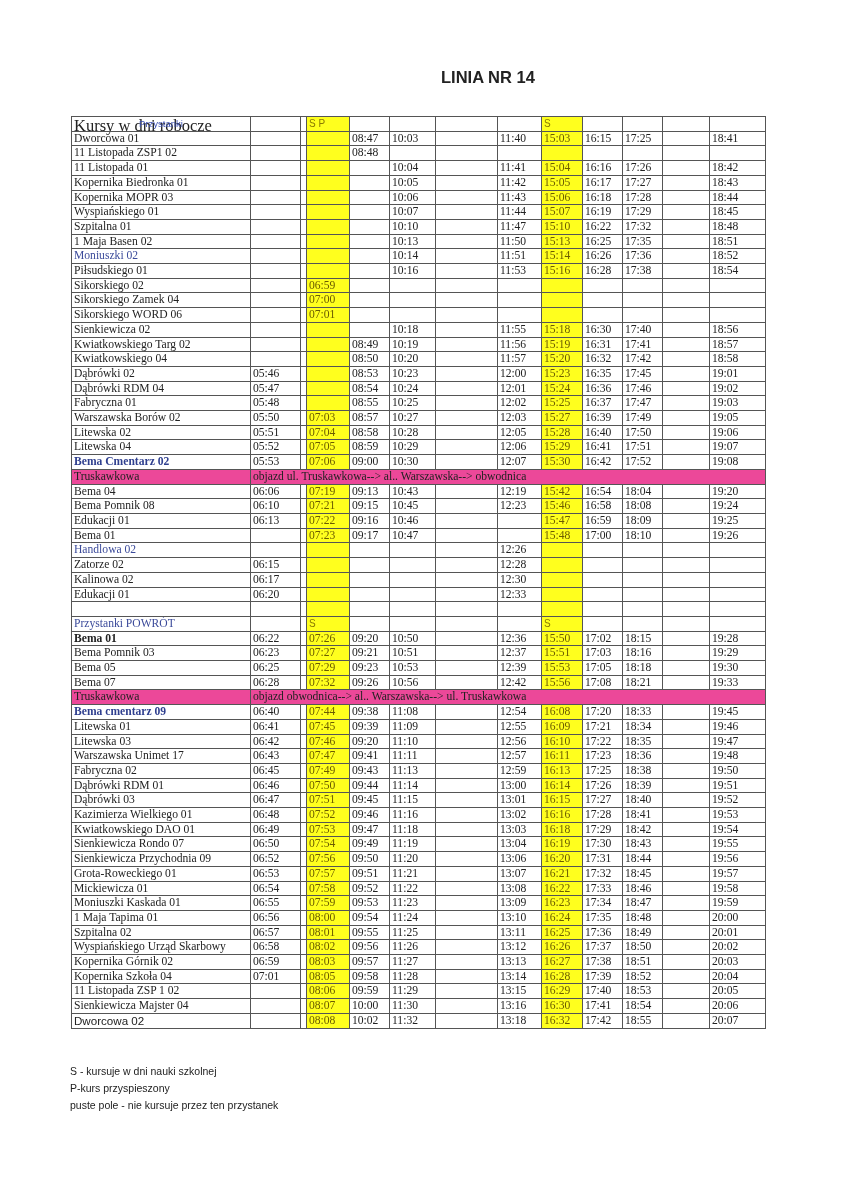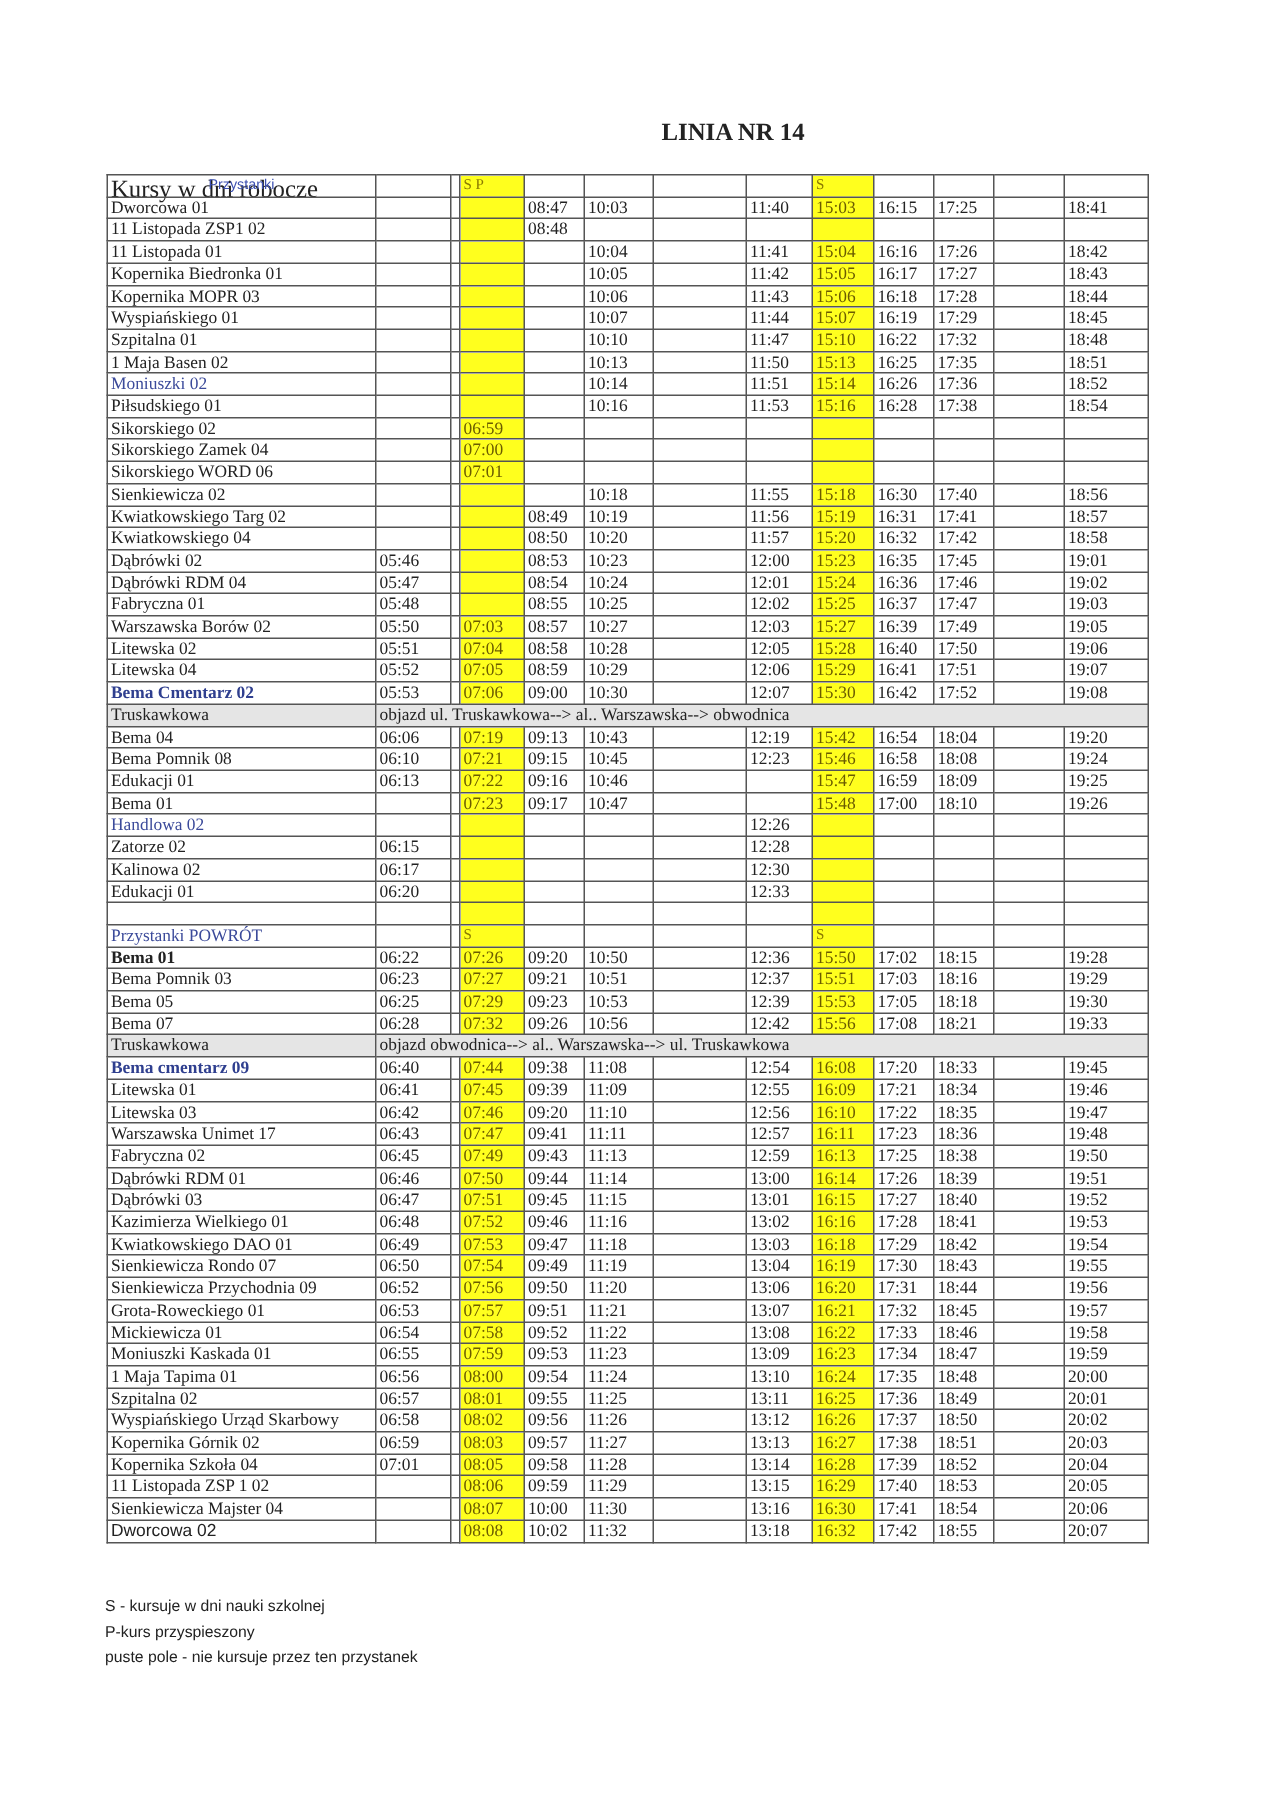--- a/index.html
+++ b/index.html
@@ -1,27 +1,27 @@
 <!DOCTYPE html>
 <html><head>
 <meta charset="utf-8">
 <style>
   html, body { margin: 0; padding: 0; background: #ffffff; }
   body { width: 848px; height: 1200px; position: relative; overflow: hidden; font-family: "Liberation Serif", serif; color: #222; }
   .title-left { position: absolute; left: 74px; top: 80px; font-weight: normal; font-size: 16.5px; font-family: "Liberation Serif", serif; margin-top: 36px; }
-  .title-right { position: absolute; left: 441px; top: 78px; font-weight: bold; font-size: 16.5px; font-family: Liberation Serif, serif; }
+  .title-right { position: absolute; left: 441px; top: 68px; font-weight: bold; font-size: 16.5px; font-family: Liberation Sans, sans-serif; }
   table.tt { position: absolute; left: 71px; top: 106px; border-collapse: collapse; table-layout: fixed; width: 694px; font-size: 11.6px; margin-top: 10px; }
   table.tt td { border: 1px solid #555; height: 13.7px; padding: 0 2px; line-height: 13.7px; white-space: nowrap; overflow: hidden; }
   table.tt td.y { background: #ffff1e; color: #6b5c00; }
   table.tt tr.hdr td.name { text-align: center; color: #3b4fb0; font-family: "Liberation Sans", sans-serif; font-size: 9.5px; }
-  table.tt td.flag { font-family: Liberation Serif, serif; font-size: 10px; color: #8a7a00; }
+  table.tt td.flag { font-family: Liberation Sans, sans-serif; font-size: 10px; color: #8a7a00; }
   table.tt td.blue { color: #3b4a9a; }
   table.tt td.bold { font-weight: bold; }
   table.tt td.bluebold { font-weight: bold; color: #2f3f8f; }
-  table.tt tr.detour td { background: #e5e5e5; }
+  table.tt tr.detour td { background: #ec4899; }
   table.tt td.narrow { padding: 0; }
   .notes { position: absolute; left: 70px; top: 1063px; font-family: "Liberation Sans", sans-serif; font-size: 10.5px; line-height: 17px; color: #222; }
 </style>
 </head>
 <body>
 
 <div class="title-left">Kursy  w  dni robocze</div>
 <div class="title-right">LINIA NR 14</div>
 
 <table class="tt">

